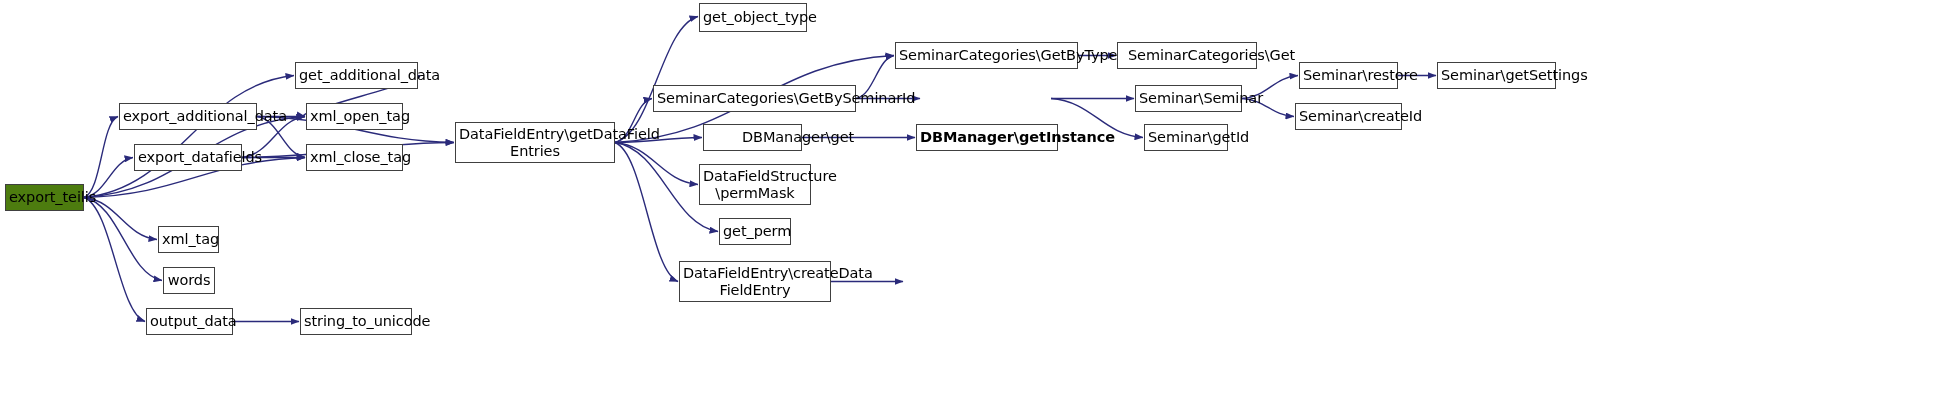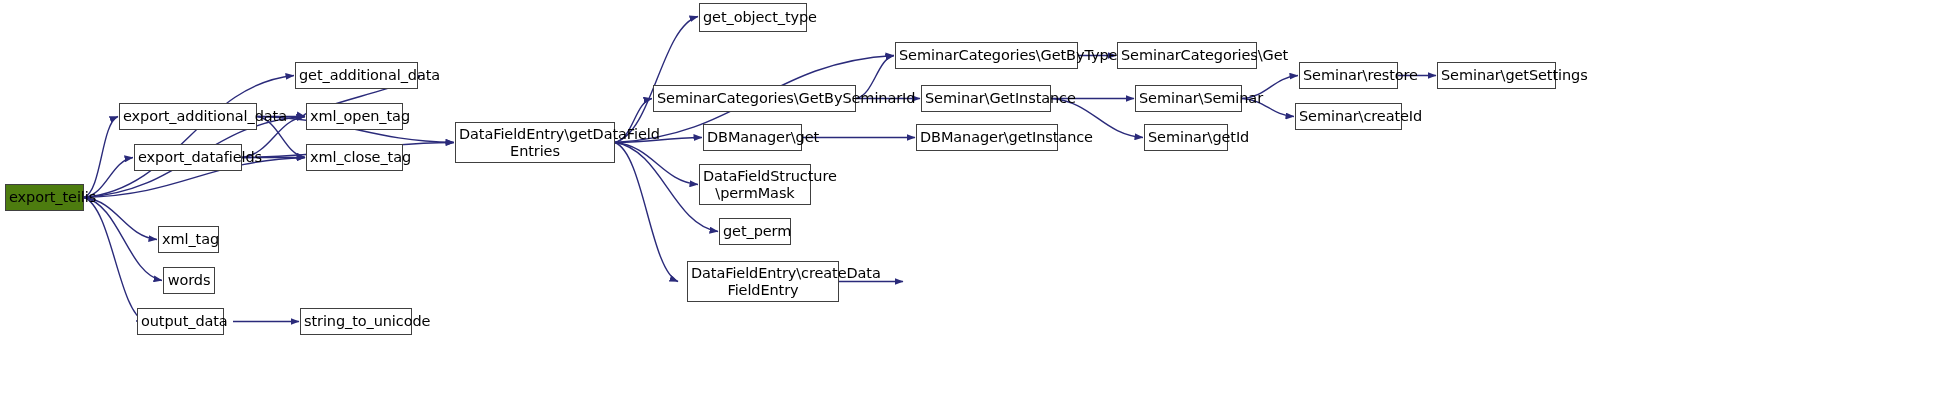--- a/index.html
+++ b/index.html
@@ -97,34 +97,33 @@
       </g>
   </svg>
 <div class="node root" style="left: 5px; top: 184px; width: 79px; height: 27px;"><span class="node-label">export_teilis</span></div>
     <div class="node" style="left: 295px; top: 62px; width: 123px; height: 27px;"><span class="node-label">get_additional_data</span></div>
     <div class="node" style="left: 119px; top: 103px; width: 138px; height: 27px;"><span class="node-label">export_additional_data</span></div>
     <div class="node" style="left: 306px; top: 103px; width: 97px; height: 27px;"><span class="node-label">xml_open_tag</span></div>
     <div class="node" style="left: 134px; top: 144px; width: 108px; height: 27px;"><span class="node-label">export_datafields</span></div>
     <div class="node" style="left: 306px; top: 144px; width: 97px; height: 27px;"><span class="node-label">xml_close_tag</span></div>
     <div class="node" style="left: 158px; top: 226px; width: 61px; height: 27px;"><span class="node-label">xml_tag</span></div>
     <div class="node" style="left: 163px; top: 267px; width: 52px; height: 27px;"><span class="node-label">words</span></div>
-    <div class="node" style="left: 137px; top: 308px; width: 87px; height: 27px;"><span class="node-label">output_data</span></div>
+    <div class="node" style="left: 146px; top: 308px; width: 87px; height: 27px;"><span class="node-label">output_data</span></div>
     <div class="node" style="left: 300px; top: 308px; width: 112px; height: 27px;"><span class="node-label">string_to_unicode</span></div>
     <div class="node" style="left: 455px; top: 122px; width: 160px; height: 41px;"><span class="node-label">DataFieldEntry\getDataField
 Entries</span></div>
     <div class="node" style="left: 699px; top: 3px; width: 108px; height: 29px;"><span class="node-label">get_object_type</span></div>
     <div class="node" style="left: 653px; top: 85px; width: 203px; height: 27px;"><span class="node-label">SeminarCategories\GetBySeminarId</span></div>
-    <div class="node" style="left: 703px; top: 124px; width: 99px; height: 27px;"><span class="node-label">DBManager\get</span></div>
+    <div class="node" style="left: 703px; top: 124px; width: 99px; height: 27px; padding-left: 35px;"><span class="node-label">DBManager\get</span></div>
     <div class="node" style="left: 699px; top: 164px; width: 112px; height: 41px;"><span class="node-label">DataFieldStructure
 \permMask</span></div>
     <div class="node" style="left: 719px; top: 218px; width: 72px; height: 27px;"><span class="node-label">get_perm</span></div>
-    <div class="node" style="left: 679px; top: 261px; width: 152px; height: 41px; margin-left: 8px;"><span class="node-label">DataFieldEntry\createData
+    <div class="node" style="left: 679px; top: 261px; width: 152px; height: 41px;"><span class="node-label">DataFieldEntry\createData
 FieldEntry</span></div>
     <div class="node" style="left: 895px; top: 42px; width: 183px; height: 27px;"><span class="node-label">SeminarCategories\GetByTypeId</span></div>
-    <div class="node" style="left: 921px; top: 85px; width: 130px; height: 27px;"><span class="node-label">Seminar\GetInstance</span></div>
-    <div class="node" style="left: 916px; top: 124px; width: 142px; height: 27px;"><span class="node-label">DBManager\getInstance</span></div>
-    <div class="node" style="left: 1117px; top: 42px; width: 140px; height: 27px;"><span class="node-label">SeminarCategories\Get</span></div>
+    <div class="node" style="left: 916px; top: 124px; width: 142px; height: 27px; font-weight: bold;"><span class="node-label">DBManager\getInstance</span></div>
+    <div class="node" style="left: 1117px; top: 42px; width: 140px; height: 27px; padding-left: 7px;"><span class="node-label">SeminarCategories\Get</span></div>
     <div class="node" style="left: 1135px; top: 85px; width: 107px; height: 27px;"><span class="node-label">Seminar\Seminar</span></div>
     <div class="node" style="left: 1144px; top: 124px; width: 84px; height: 27px;"><span class="node-label">Seminar\getId</span></div>
     <div class="node" style="left: 1299px; top: 62px; width: 99px; height: 27px;"><span class="node-label">Seminar\restore</span></div>
     <div class="node" style="left: 1295px; top: 103px; width: 107px; height: 27px;"><span class="node-label">Seminar\createId</span></div>
     <div class="node" style="left: 1437px; top: 62px; width: 119px; height: 27px;"><span class="node-label">Seminar\getSettings</span></div>
   </div>
 
 </body></html>

